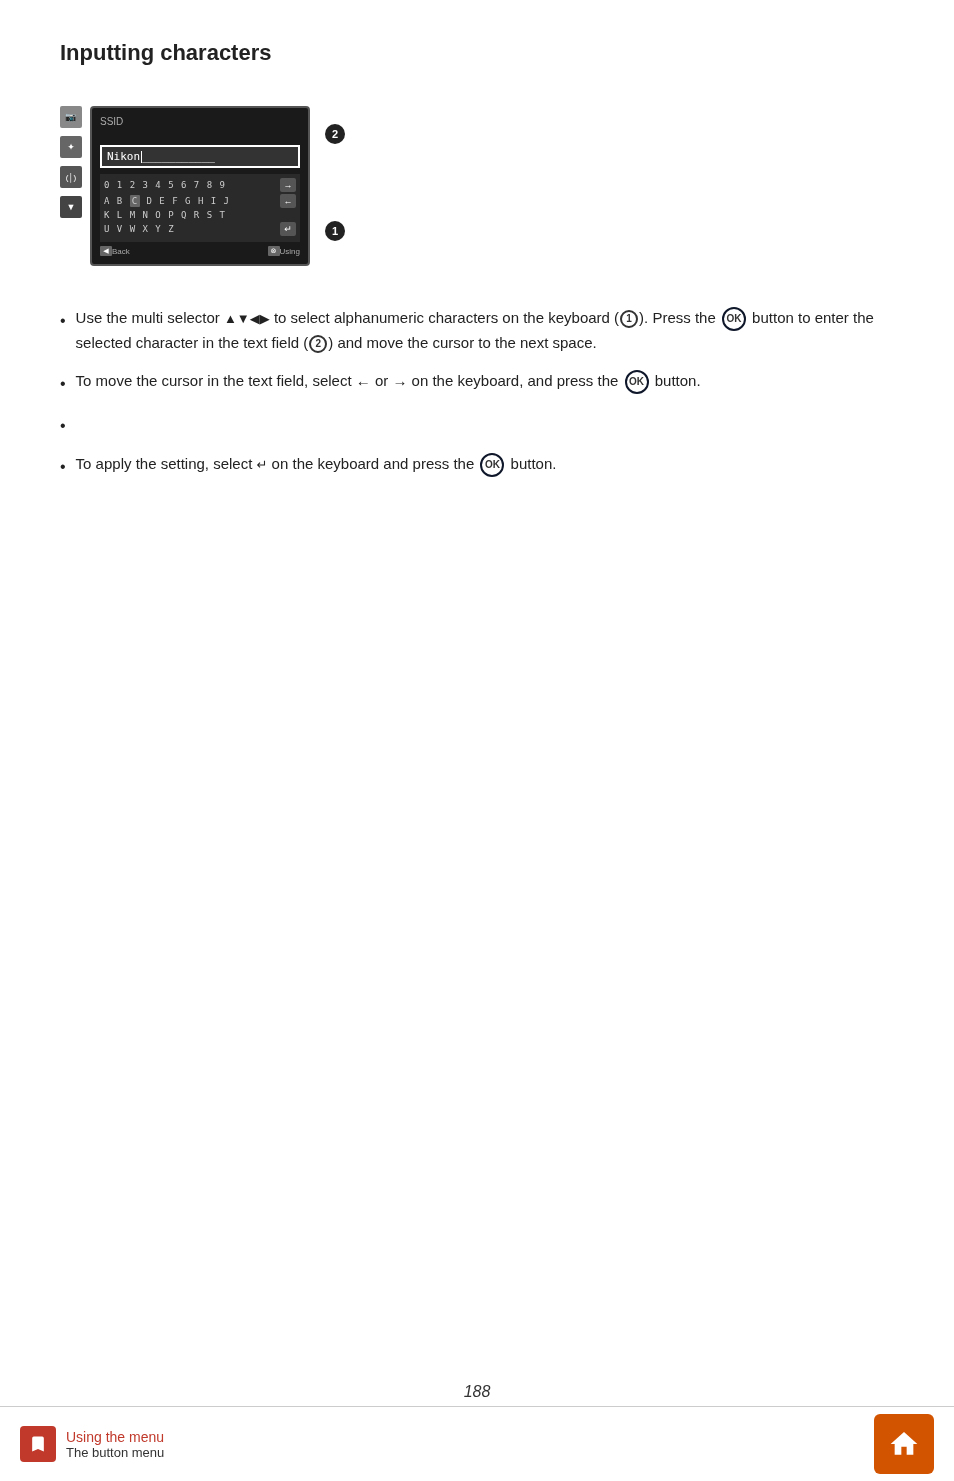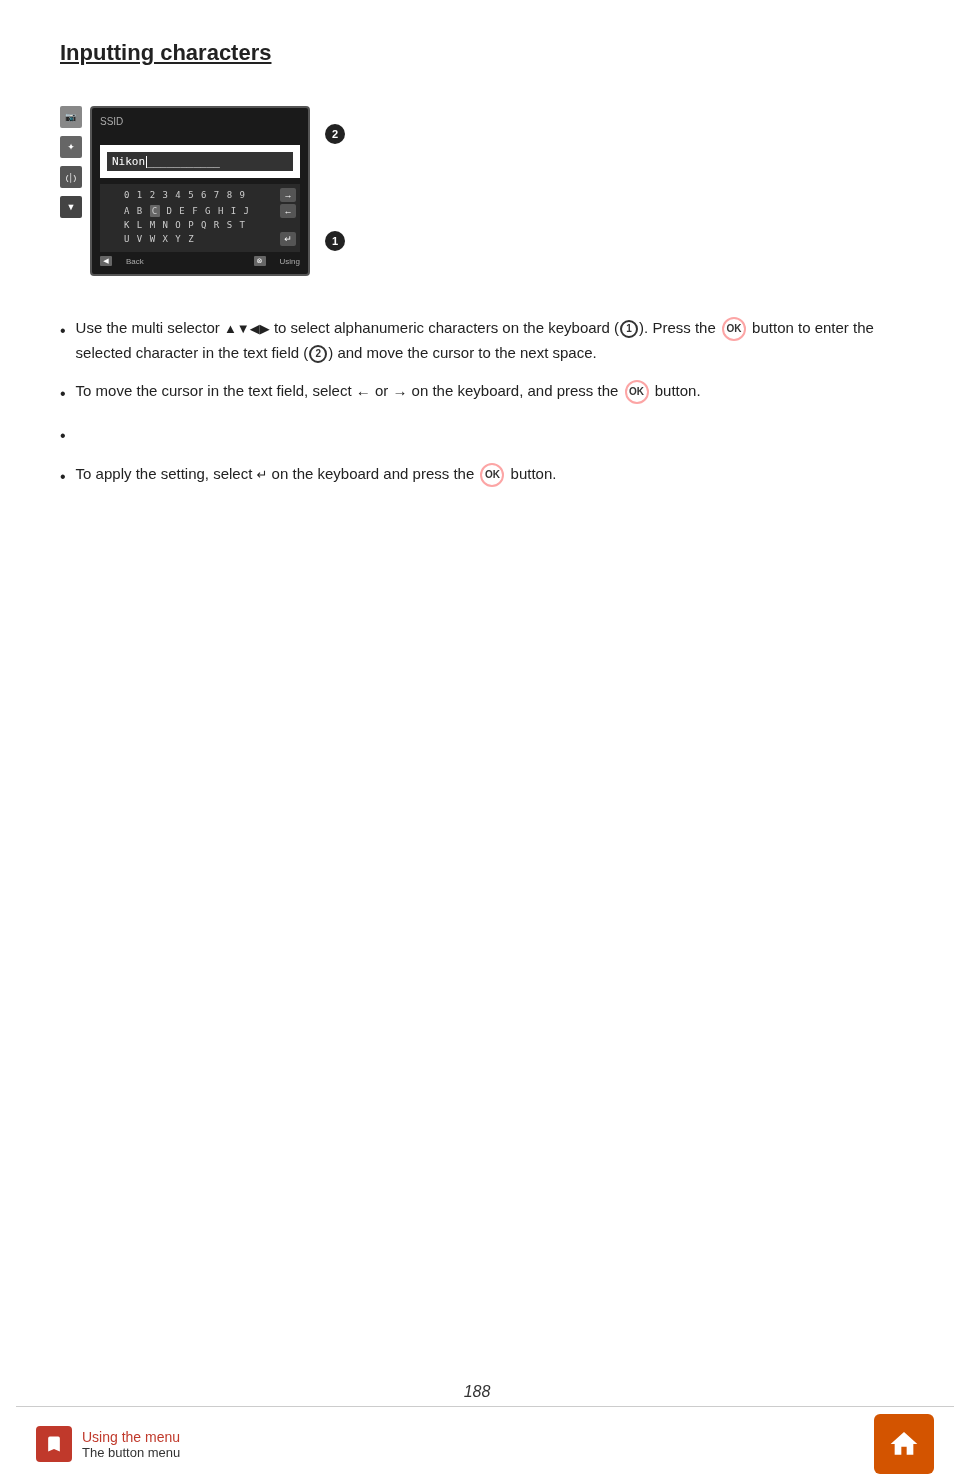--- a/index.html
+++ b/index.html
@@ -14,21 +14,20 @@
     }
 
     .page-content {
       padding: 40px 60px 120px 60px;
     }
 
     h1 {
       font-size: 22px;
       font-weight: bold;
       margin-bottom: 40px;
-      text-decoration: underline;
     }
 
     
     .camera-screen-wrapper {
       display: flex;
       align-items: center;
       margin-bottom: 40px;
       position: relative;
     }
 
@@ -64,21 +63,21 @@
     }
 
     .ssid-label {
       color: #aaa;
       font-size: 10px;
       margin-bottom: 18px;
     }
 
     .text-field-row {
       background: #333;
-      border: 7px solid #ffffff;
+      border: 2px solid #ffffff;
       padding: 3px 5px;
       margin-bottom: 6px;
       display: flex;
       align-items: center;
     }
 
     .text-field-content {
       color: #fff;
       font-size: 11px;
       font-family: monospace;
@@ -105,21 +104,20 @@
       align-items: center;
       margin-bottom: 2px;
     }
 
     .keys {
       color: #ccc;
       font-size: 9px;
       font-family: monospace;
       letter-spacing: 1px;
       flex: 1;
-      margin-left: 20px;
     }
 
     .key-special {
       width: 16px;
       height: 14px;
       background: #555;
       border-radius: 2px;
       display: flex;
       align-items: center;
       justify-content: center;
@@ -138,21 +136,21 @@
       display: flex;
       justify-content: space-between;
       margin-top: 4px;
     }
 
     .bottom-btn {
       color: #aaa;
       font-size: 8px;
       display: flex;
       align-items: center;
-      gap: 14px;
+      gap: 0;
     }
 
     .btn-icon-small {
       width: 12px;
       height: 10px;
       background: #666;
       border-radius: 1px;
       display: inline-flex;
       align-items: center;
       justify-content: center;
@@ -205,21 +203,21 @@
       margin-top: 2px;
       font-size: 16px;
       flex-shrink: 0;
     }
 
     
     .ok-btn {
       display: inline-flex;
       align-items: center;
       justify-content: center;
-      border: 2px solid #fca5a5;
+      border: 2px solid #0f172a;
       border-radius: 50%;
       width: 24px;
       height: 24px;
       font-size: 9px;
       font-weight: bold;
       color: #333;
       vertical-align: middle;
       margin: 0 2px;
       line-height: 1;
     }
@@ -271,21 +269,21 @@
       right: 0;
       text-align: center;
       font-size: 16px;
       font-style: italic;
       color: #333;
     }
 
     .bottom-nav {
       position: absolute;
       bottom: 0;
-      left: 16px;
+      left: 0;
       right: 0;
       height: 75px;
       border-top: 1px solid #ccc;
       display: flex;
       align-items: center;
       padding: 0 20px;
       justify-content: space-between;
     }
 
     .bottom-nav-left {

